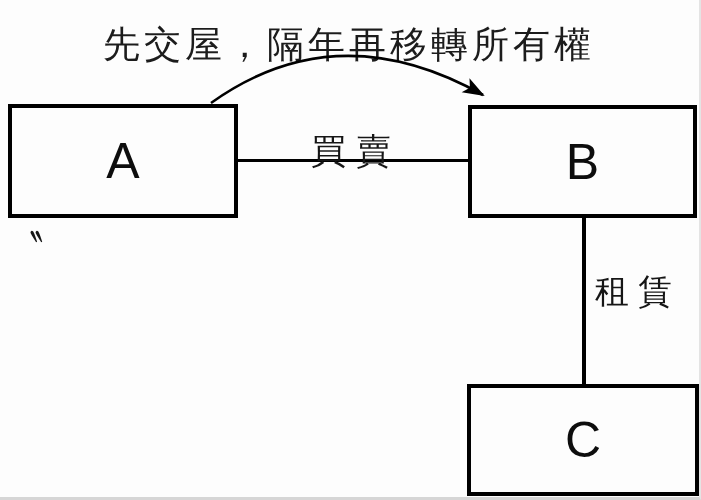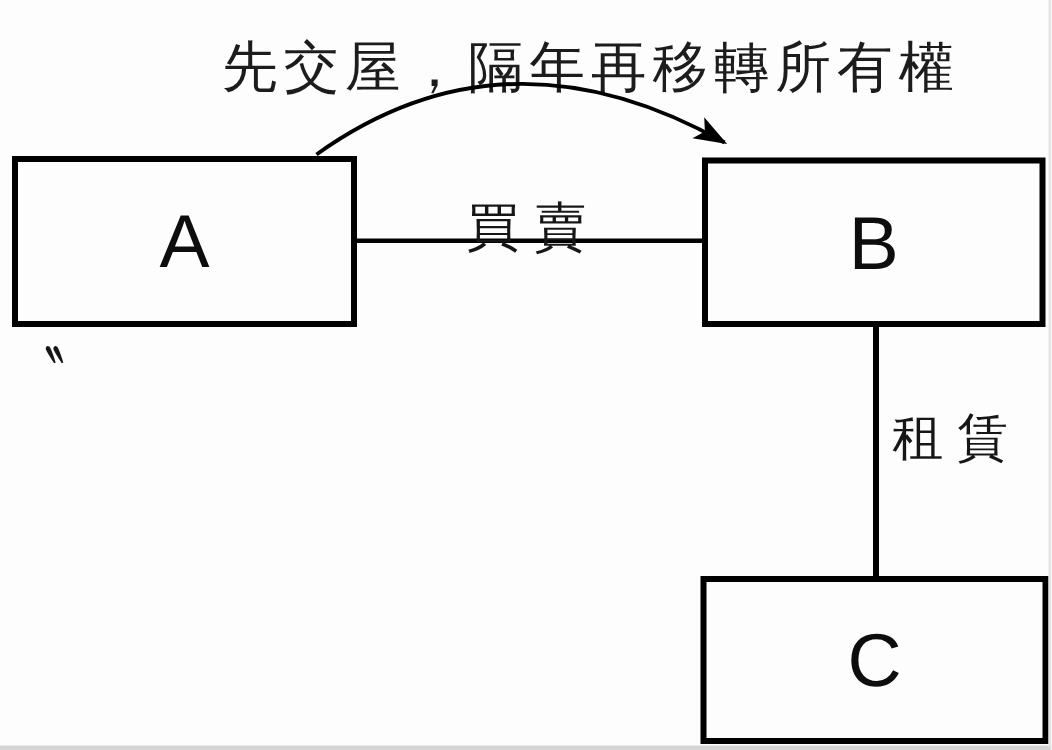--- a/index.html
+++ b/index.html
@@ -15,21 +15,20 @@
     box-sizing: border-box;
   }
   .arc-annotation {
     position: absolute;
     left: 103px;
     top: 20px;
     font-size: 37px;
     letter-spacing: 4px;
     color: #1c1c1c;
     white-space: nowrap;
-    margin-left: 45px;
   }
   .arc-svg {
     position: absolute;
     left: 0; top: 0;
     width: 701px; height: 500px;
     pointer-events: none;
   }
   .node-box {
     position: absolute;
     border: 4px solid #000000;

